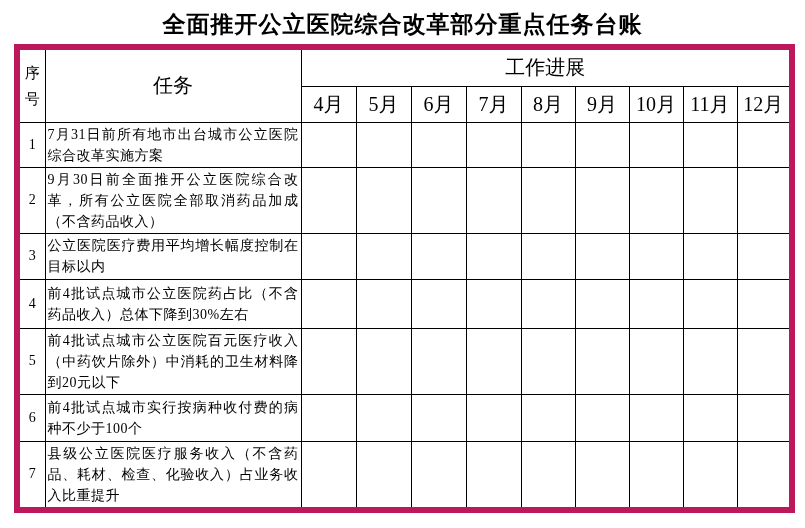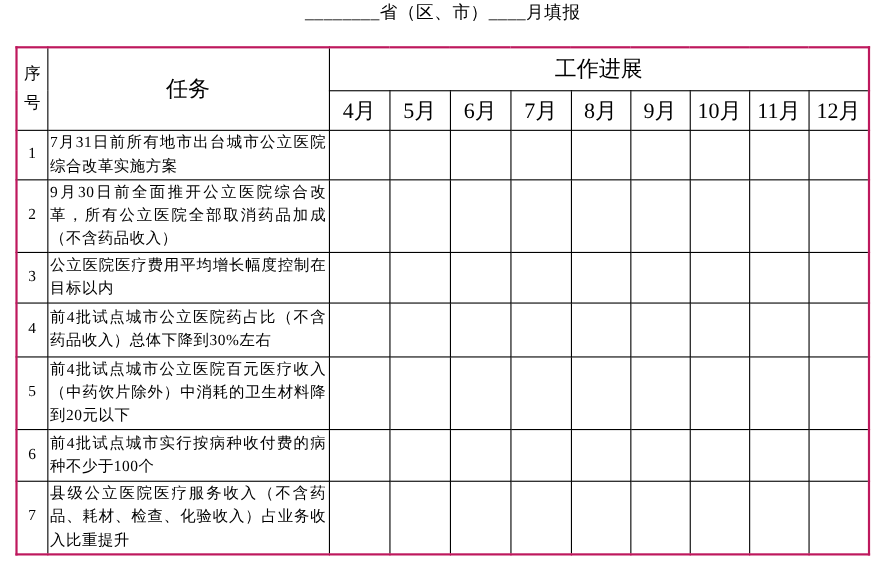--- a/index.html
+++ b/index.html
@@ -31,22 +31,22 @@
     text-align: center;
     font-size: 16px;
     line-height: 20px;
     letter-spacing: 0.5px;
   }
   table.ledger {
     table-layout: fixed;
     border-collapse: collapse;
     width: 775px;
     margin-left: 14px;
-    margin-top: 20px;
-    border: 2px solid #be185d;
+    margin-top: 4px;
+    border: 6px solid #be185d;
   }
   table.ledger th,
   table.ledger td {
     border: 1px solid #000000;
     padding: 1px 2px;
     font-weight: normal;
     overflow: hidden;
   }
   th.col-index {
     font-size: 15px;
@@ -77,21 +77,21 @@
   }
   td.progress-cell {
     background: #ffffff;
   }
 </style>
 </head>
 <body>
 
 <div class="page">
 
-  <div class="doc-subtitle">________省（区、市）____月填报</div>
+  <h1 class="doc-title">全面推开公立医院综合改革部分重点任务台账</h1>
 
   <table class="ledger">
     <colgroup>
       <col style="width:28px">
       <col style="width:256px">
       <col style="width:55px">
         <col style="width:55px">
         <col style="width:55px">
       <col style="width:55px">
         <col style="width:54px">

